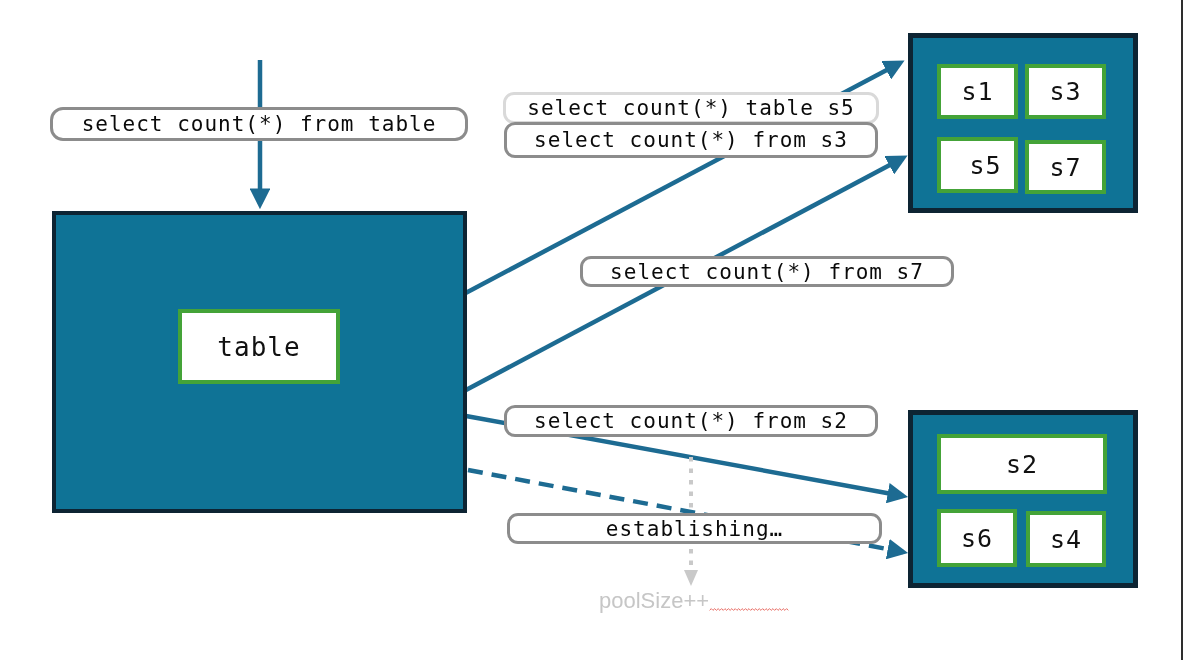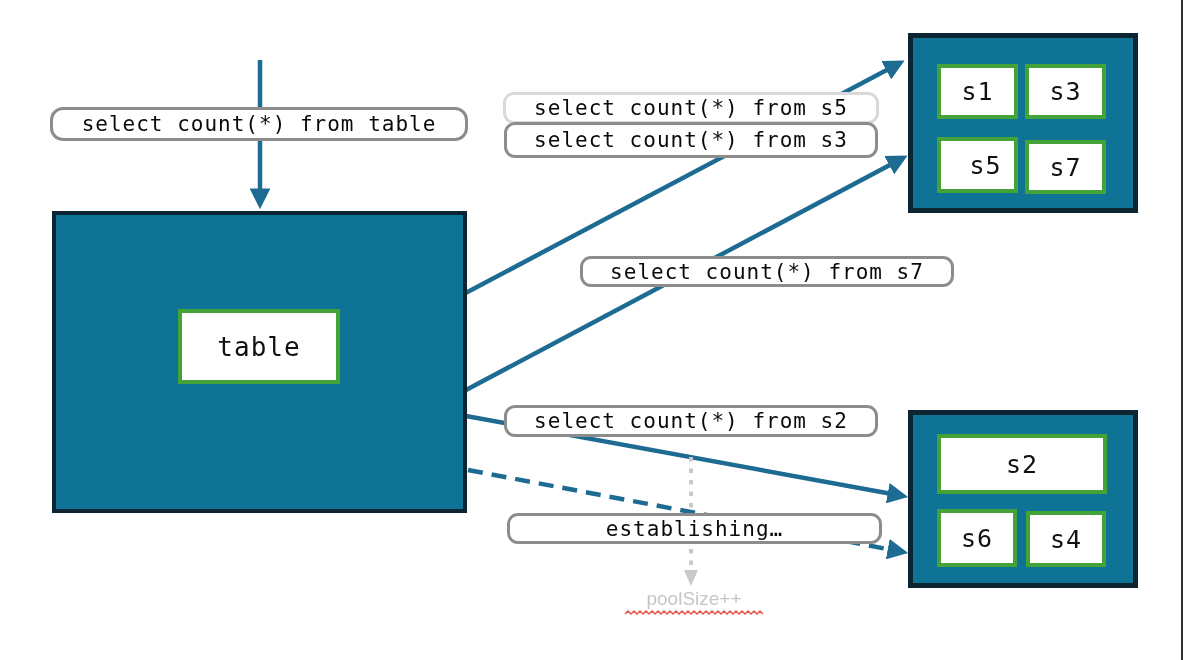--- a/index.html
+++ b/index.html
@@ -68,23 +68,23 @@
   .pill.light{border-color:var(--label-border-light);}
   #pill-table{left:50px;top:107px;width:418px;height:34px;border-radius:13px;}
   #pill-s5{left:503px;top:92px;width:376px;height:32px;z-index:3;}
   #pill-s3{left:504px;top:122px;width:374px;height:36px;z-index:4;}
   #pill-s7{left:580px;top:256px;width:374px;height:31px;}
   #pill-s2{left:504px;top:405px;width:374px;height:32px;}
   #pill-establishing{left:507px;top:513px;width:375px;height:31px;}
   
   #poolsize{
     position:absolute;left:599px;top:589px;width:190px;z-index:2;
-    display:flex;flex-direction:column;align-items:center;
+    display:flex;align-items:flex-end;
     font-family:"Liberation Sans","DejaVu Sans",sans-serif;
-    font-size:19px;color:var(--muted-text);line-height:1.1;
+    font-size:22px;color:var(--muted-text);line-height:1.1;
   }
   #poolsize svg{display:block;margin-top:-1px;}
   .squiggle-path{stroke:var(--squiggle);stroke-width:1.5;fill:none;}
   
   #right-edge{position:absolute;left:1181px;top:0;width:2px;height:660px;background:#2e2e2e;z-index:5;}
 </style>
 </head>
 <body>
 
 <div class="stage">
@@ -101,21 +101,21 @@
     <line class="arrow" x1="466" y1="416" x2="903" y2="496" marker-end="url(#ah)"></line>
     <line class="arrow dashed" x1="468" y1="470" x2="903" y2="552" marker-end="url(#ah)"></line>
     <line class="dotted-line" x1="691" y1="457" x2="691" y2="570"></line>
     <polygon class="dotted-head" points="684,570 698,570 691,586"></polygon>
   </svg>
 
   <div class="big-box" id="table-box"></div>
   <div id="table-plate">table</div>
 
   <div class="pill" id="pill-table">select count(*) from table</div>
-  <div class="pill light" id="pill-s5">select count(*) from s5</div>
+  <div class="pill light" id="pill-s5">select count(*) table s5</div>
   <div class="pill" id="pill-s3">select count(*) from s3</div>
   <div class="pill" id="pill-s7">select count(*) from s7</div>
   <div class="pill" id="pill-s2">select count(*) from s2</div>
   <div class="pill" id="pill-establishing">establishing…</div>
 
   <div class="shard-box" id="shard-top">
     <div class="shard cell-s1">s1</div>
     <div class="shard cell-s3">s3</div>
     <div class="shard cell-s5">s5</div>
     <div class="shard cell-s7">s7</div>

